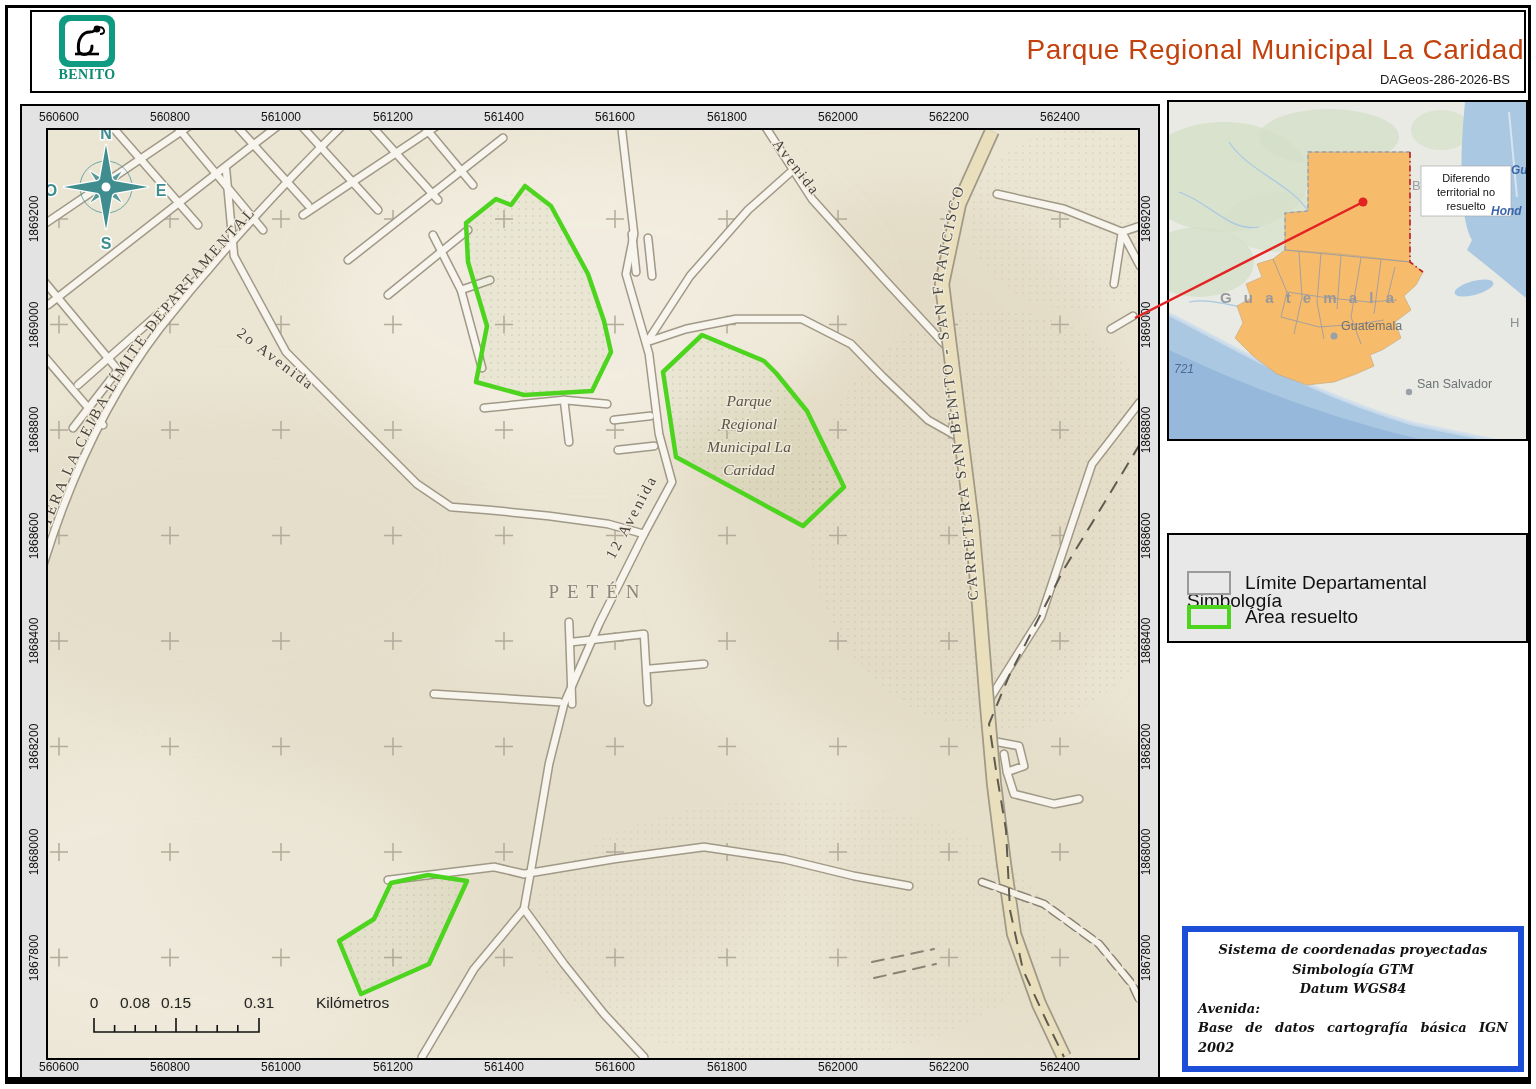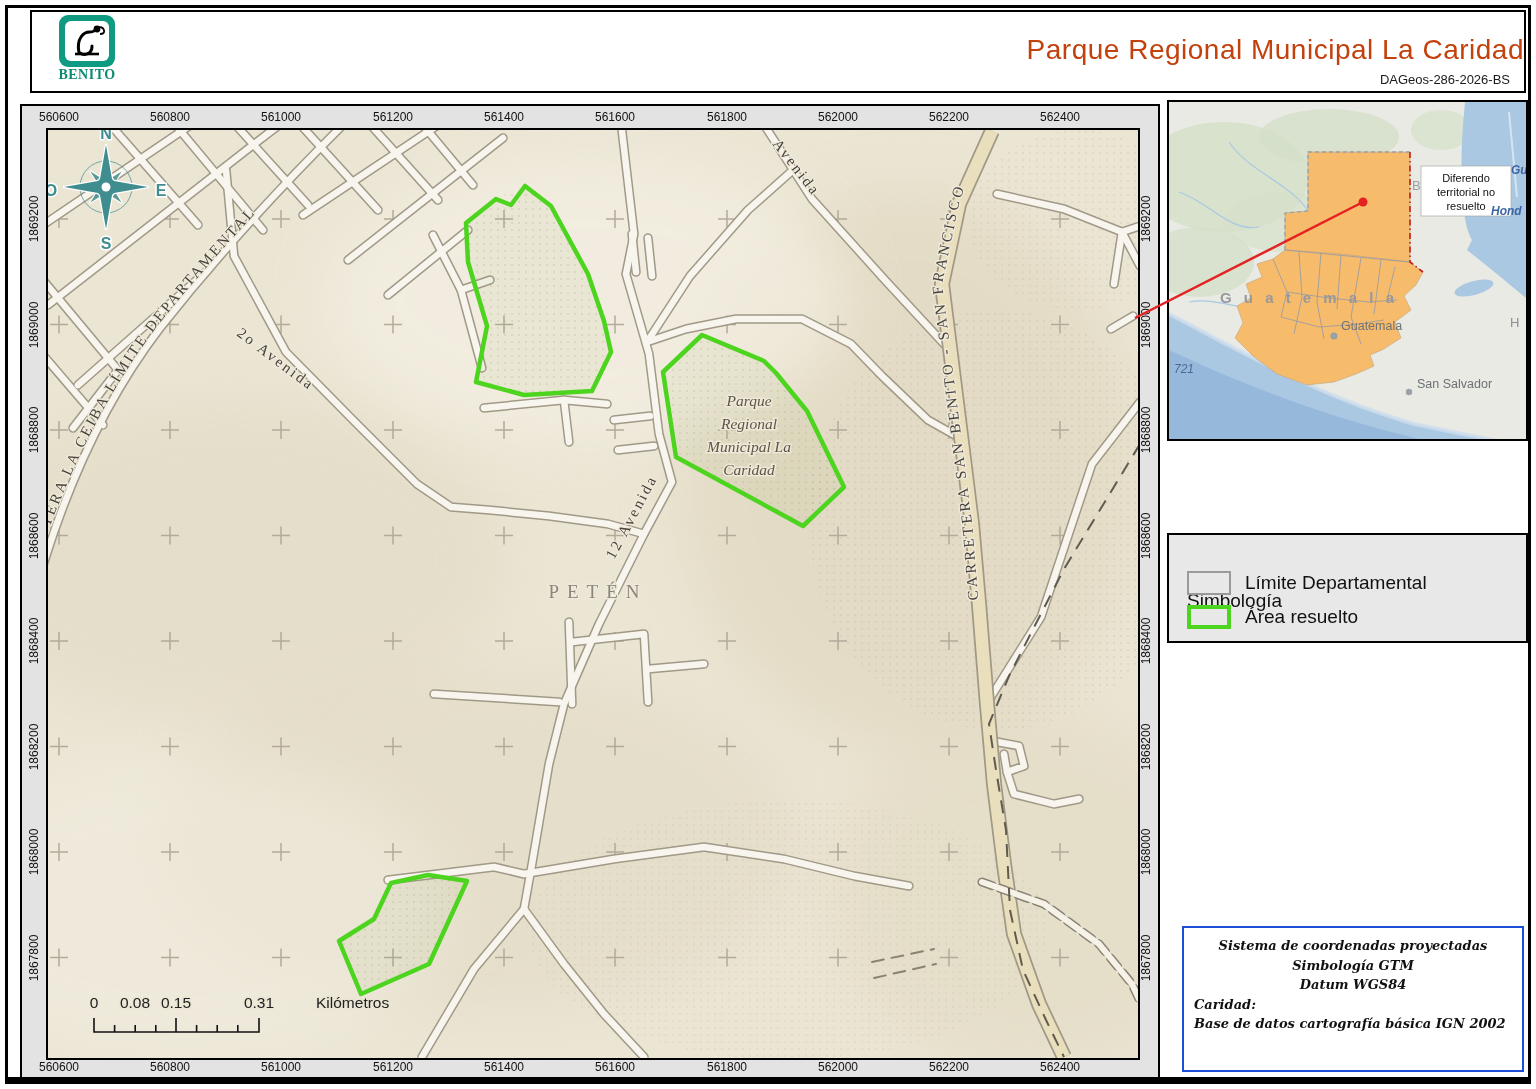--- a/index.html
+++ b/index.html
@@ -35,21 +35,21 @@
   
   #legend{position:absolute;left:1167px;top:533px;width:357px;height:106px;border:2px solid #000;background:#e8e8e8;}
   #legend-title{position:absolute;left:18px;top:8px;font-size:19px;color:#111;margin-top:47px;}
   .legend-row{position:absolute;left:18px;display:flex;align-items:center;gap:14px;}
   .swatch{width:44px;height:24px;background:transparent;box-sizing:border-box;}
   .swatch.gray{border:2px solid #9a9a9a;}
   .swatch.green{border:4px solid #4cd41f;}
   .legend-label{font-size:19px;color:#111;}
 
   
-  #credits{position:absolute;left:1182px;top:926px;width:342px;height:146px;border:2px solid #1d4ed8;background:#fff;
+  #credits{position:absolute;left:1182px;top:926px;width:342px;height:146px;border:6px solid #1d4ed8;background:#fff;
            font-family:"DejaVu Serif",serif;font-style:italic;font-weight:bold;font-size:13px;color:#111;
            padding:8px 10px;box-sizing:border-box;line-height:1.5;}
   #credits .c{text-align:center;}
   #credits .j{text-align:justify;}
 
   #red-overlay{position:absolute;left:0;top:0;z-index:50;pointer-events:none;}
 </style>
 </head>
 <body>
 
@@ -416,21 +416,21 @@
     <div class="legend-row" style="top:70px;">
       <div class="swatch green"></div>
       <div class="legend-label">Área resuelto</div>
     </div>
   </div>
 
   <div id="credits">
     <div class="c">Sistema de coordenadas proyectadas</div>
     <div class="c">Simbología GTM</div>
     <div class="c">Datum WGS84</div>
-    <div>Caridad:</div>
+    <div>Avenida:</div>
     <div class="j">Base de datos cartografía básica IGN 2002</div>
   </div>
 
   <svg id="red-overlay" width="1536" height="1089">
     <line x1="1135" y1="318" x2="1363" y2="202" stroke="#e32222" stroke-width="2.5"></line>
     <circle cx="1363" cy="202" r="4.5" fill="#e32222"></circle>
   </svg>
 </div>
 
 </body></html>

